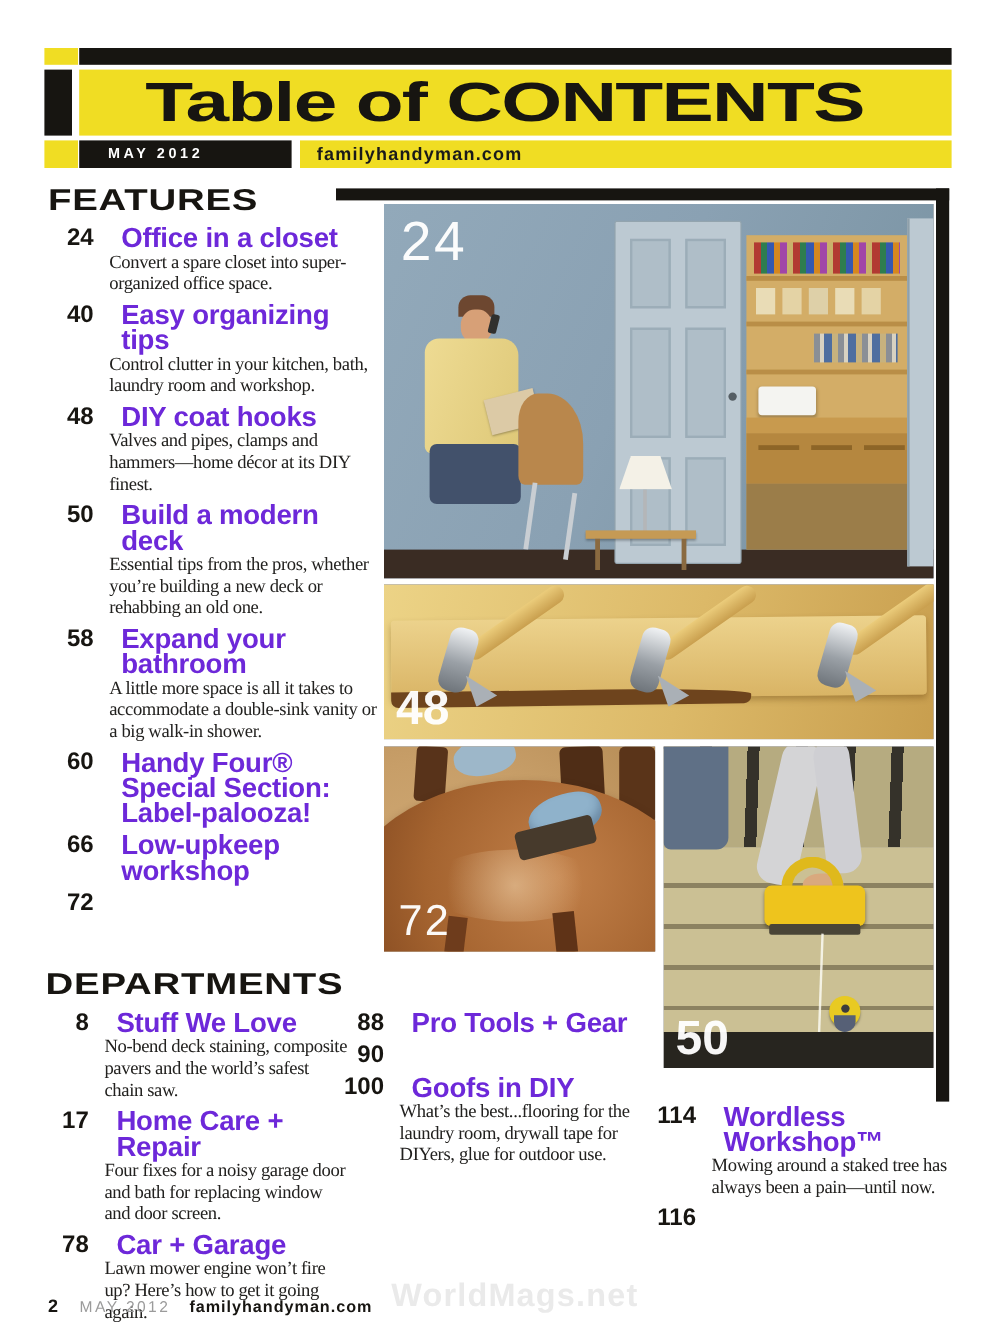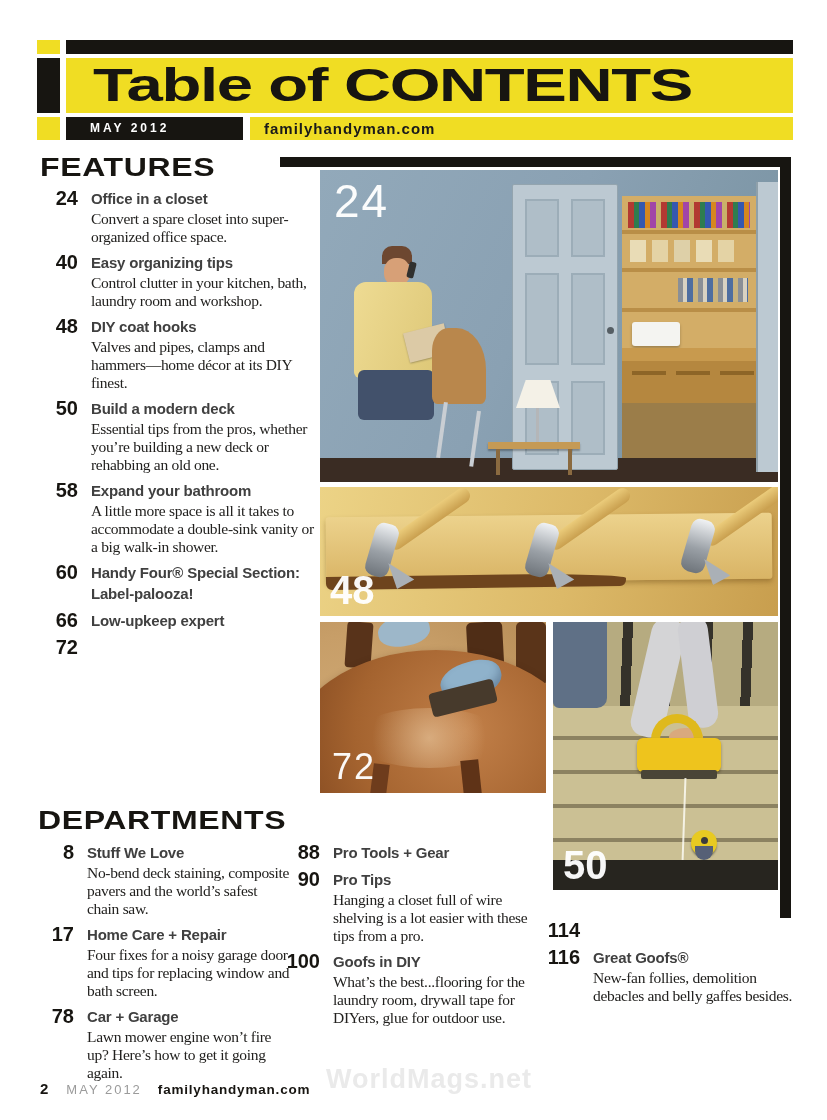--- a/index.html
+++ b/index.html
@@ -5,21 +5,21 @@
   * { margin:0; padding:0; box-sizing:border-box; }
   html,body { background:#ffffff; }
   .page {
     position:relative; width:827px; height:1120px; margin:0 auto;
     background:#ffffff; overflow:hidden;
     font-family:"Liberation Sans", sans-serif; color:#1d1c1a;
   }
   .abs { position:absolute; }
 
   
-  .hdr-yellow { background:#f0dd23; }
+  .hdr-yellow { background:#f0dd23;padding-left:28px; }
   .hdr-black  { background:#171511; }
   .masthead-title {
     font-weight:bold; font-size:46px; line-height:55px; color:#171511;
     letter-spacing:-1px; white-space:nowrap;
     transform:scaleX(1.42); transform-origin:left center;
   }
   .issue-box {
     color:#ffffff; font-size:12px; font-weight:bold; letter-spacing:3px;
     line-height:23px; padding-left:24px;
   }
@@ -35,22 +35,23 @@
   }
 
   
   .toc-item { display:flex; margin-bottom:6px; }
   .toc-num {
     flex:0 0 auto; text-align:right; font-weight:bold; font-size:20px;
     line-height:21px; color:#171511; margin-right:13px;
   }
   .toc-body { flex:1 1 auto; }
   .toc-title {
-    font-weight:bold; font-size:15px; line-height:21px; color:#404040;
+    font-weight:bold; font-size:23px; line-height:21px; color:#6d28d9;
     letter-spacing:-0.2px;
+    margin-left:10px;
   }
   .toc-desc {
     font-family:"Liberation Serif", serif; font-size:15.5px; line-height:18px;
     letter-spacing:-0.3px; color:#22211f; margin-top:1px;
   }
   .features-list .toc-num { width:36px; }
   .col-1 .toc-num { width:32px; }
   .col-2 .toc-num { width:48px; }
   .col-3 .toc-num { width:50px; }
 
@@ -141,21 +142,21 @@
     </div>
     <div class="toc-item">
       <div class="toc-num">60</div>
       <div class="toc-body">
           <div class="toc-title">Handy Four® Special Section: Label-palooza!</div>
         </div>
     </div>
     <div class="toc-item">
       <div class="toc-num">66</div>
       <div class="toc-body">
-          <div class="toc-title">Low-upkeep expert</div>
+          <div class="toc-title">Low-upkeep workshop</div>
         </div>
     </div>
     <div class="toc-item">
       <div class="toc-num">72</div>
     </div>
   </div>
 
   <div class="bar" style="left:280px;top:157px;width:511px;height:10px;"></div>
   <div class="bar" style="left:780px;top:157px;width:11px;height:761px;"></div>
 
@@ -273,65 +274,61 @@
       <div class="toc-num">8</div>
       <div class="toc-body">
           <div class="toc-title">Stuff We Love</div>
       <div class="toc-desc">No-bend deck staining, composite pavers and the world’s safest chain saw.</div>
         </div>
     </div>
     <div class="toc-item">
       <div class="toc-num">17</div>
       <div class="toc-body">
           <div class="toc-title">Home Care + Repair</div>
-      <div class="toc-desc">Four fixes for a noisy garage door and tips for replacing window and bath screen.</div>
+      <div class="toc-desc">Four fixes for a noisy garage door and bath for replacing window and door screen.</div>
         </div>
     </div>
     <div class="toc-item">
       <div class="toc-num">78</div>
       <div class="toc-body">
           <div class="toc-title">Car + Garage</div>
       <div class="toc-desc">Lawn mower engine won’t fire up? Here’s how to get it going again.</div>
         </div>
     </div>
   </div>
 
   <div class="abs col-2" style="left:272px;top:842px;width:270px;">
     <div class="toc-item">
       <div class="toc-num">88</div>
       <div class="toc-body">
           <div class="toc-title">Pro Tools + Gear</div>
         </div>
     </div>
     <div class="toc-item">
       <div class="toc-num">90</div>
-      <div class="toc-body">
-          <div class="toc-title">Pro Tips</div>
-      <div class="toc-desc">Hanging a closet full of wire shelving is a lot easier with these tips from a pro.</div>
-        </div>
     </div>
     <div class="toc-item">
       <div class="toc-num">100</div>
       <div class="toc-body">
           <div class="toc-title">Goofs in DIY</div>
       <div class="toc-desc">What’s the best...flooring for the laundry room, drywall tape for DIYers, glue for outdoor use.</div>
         </div>
     </div>
   </div>
 
   <div class="abs col-3" style="left:530px;top:920px;width:280px;">
     <div class="toc-item">
       <div class="toc-num">114</div>
+      <div class="toc-body">
+          <div class="toc-title">Wordless Workshop™</div>
+      <div class="toc-desc">Mowing around a staked tree has always been a pain—until now.</div>
+        </div>
     </div>
     <div class="toc-item">
       <div class="toc-num">116</div>
-      <div class="toc-body">
-          <div class="toc-title">Great Goofs®</div>
-      <div class="toc-desc">New-fan follies, demolition debacles and belly gaffes besides.</div>
-        </div>
     </div>
   </div>
 
   <div class="watermark">WorldMags.net</div>
   <div class="footer">
     <span class="pgnum">2</span>
     <span class="f-issue">MAY 2012</span>
     <span class="f-site">familyhandyman.com</span>
   </div>
 

